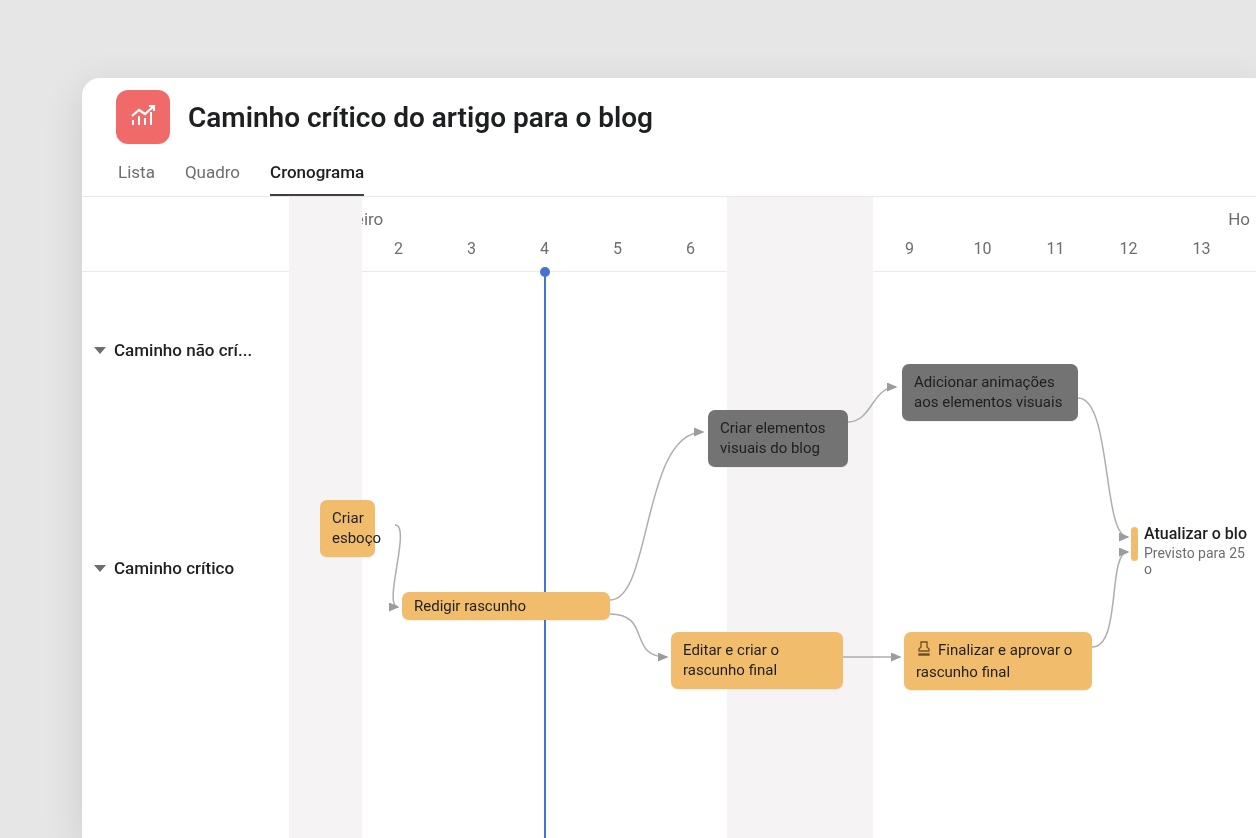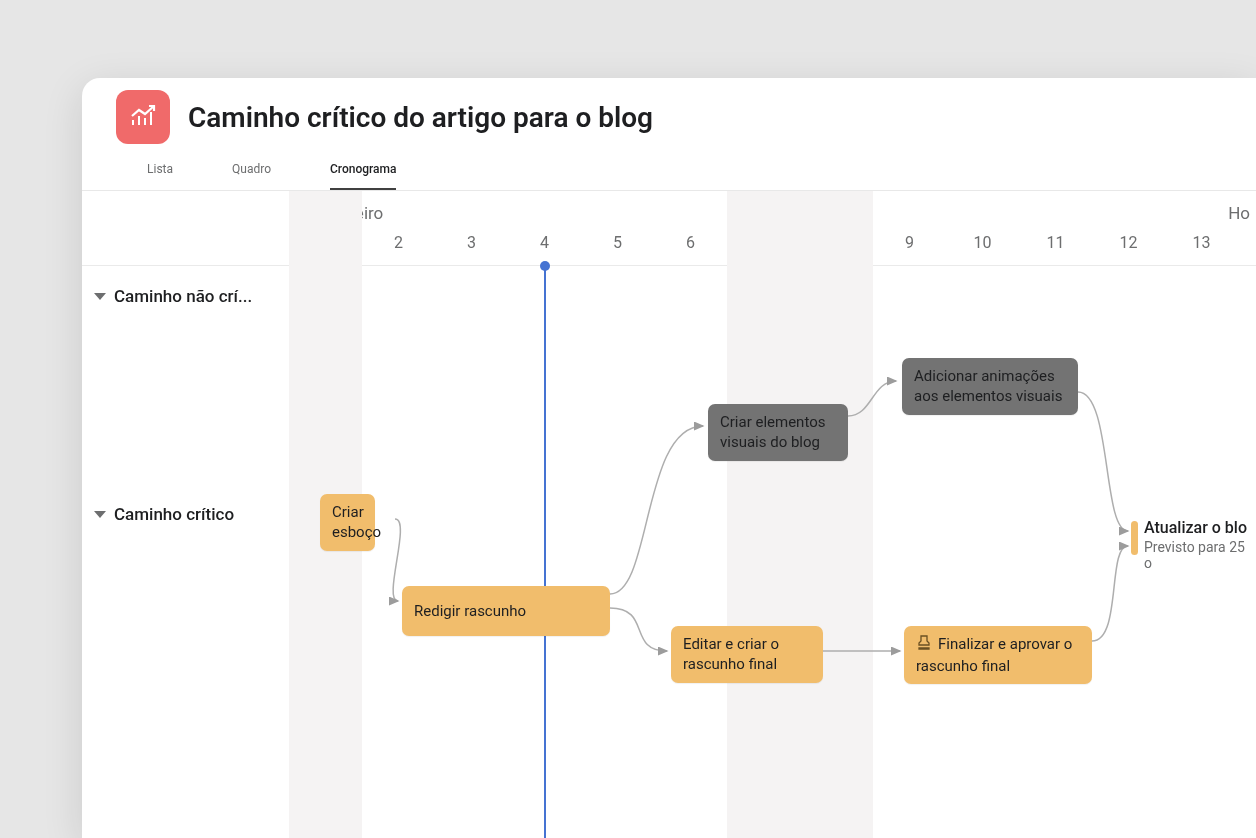--- a/index.html
+++ b/index.html
@@ -44,26 +44,25 @@
     font-size: 28px;
     font-weight: 600;
     color: #1e1f21;
   }
   .tabs {
     display: flex;
     gap: 30px;
     padding-left: 2px;
   }
   .tab {
-    font-size: 12px;
+    font-size: 17px;
     color: #6d6e6f;
     padding-bottom: 12px;
     cursor: pointer;
     border-bottom: 2px solid transparent;
-    margin-left: 29px;
   }
   .tab.active {
     color: #1e1f21;
     font-weight: 500;
     border-bottom: 2px solid #404040;
   }
   .divider {
     height: 1px;
     background: #e8e8e8;
     width: 100%;
@@ -143,20 +142,21 @@
     position: absolute;
     left: 12px;
     display: flex;
     align-items: center;
     gap: 8px;
     font-size: 17px;
     font-weight: 500;
     color: #1e1f21;
     z-index: 3;
     cursor: pointer;
+    margin-top: 48px;
   }
   .chevron {
     width: 0; height: 0;
     border-left: 6px solid transparent;
     border-right: 6px solid transparent;
     border-top: 7px solid #6d6e6f;
   }
   .task {
     position: absolute;
     border-radius: 7px;
@@ -304,24 +304,24 @@
     <div class="task green" style="left:626px;top:138px;width:140px">
       <span>Criar elementos visuais do blog</span>
     </div>
     <div class="task green" style="left:820px;top:92px;width:176px">
       <span>Adicionar animações aos elementos visuais</span>
     </div>
 
     <div class="task orange" style="left:238px;top:228px;width:55px">
       <span>Criar esboço</span>
     </div>
-    <div class="task orange" style="left:320px;top:320px;width:208px;padding:15px 12px">
+    <div class="task orange" style="left:320px;top:320px;width:208px;padding:4px 12px">
       <span>Redigir rascunho</span>
     </div>
-    <div class="task orange" style="left:589px;top:360px;width:152px">
+    <div class="task orange" style="left:589px;top:360px;width:172px">
       <span>Editar e criar o rascunho final</span>
     </div>
     <div class="task orange" style="left:822px;top:360px;width:188px">
       <span class="stamp-icon">
         <svg width="16" height="16" viewBox="0 0 16 16">
             <path d="M5 2h6v5l2 2v2H3V9l2-2V2zm-2 12h10v1H3z" fill="none" stroke="#6b5022" stroke-width="1.3"></path>
           </svg>
       </span><span>Finalizar e aprovar o rascunho final</span>
     </div>
 

